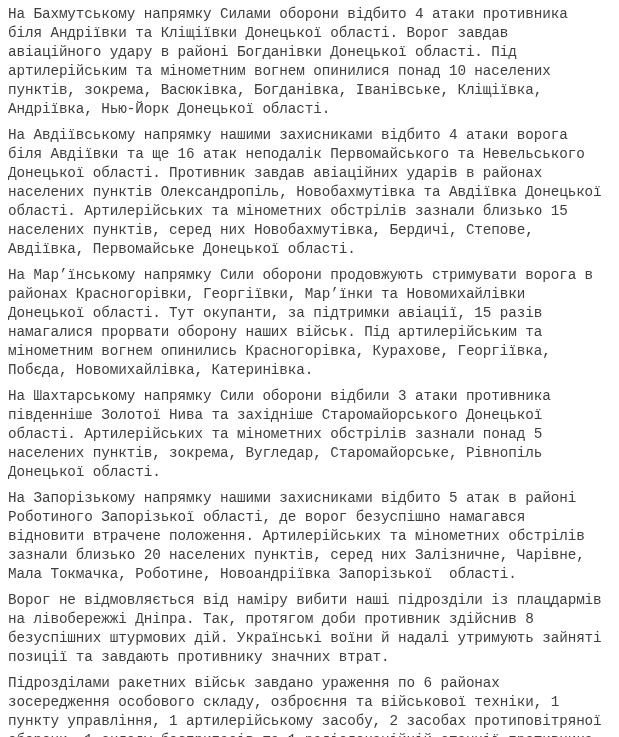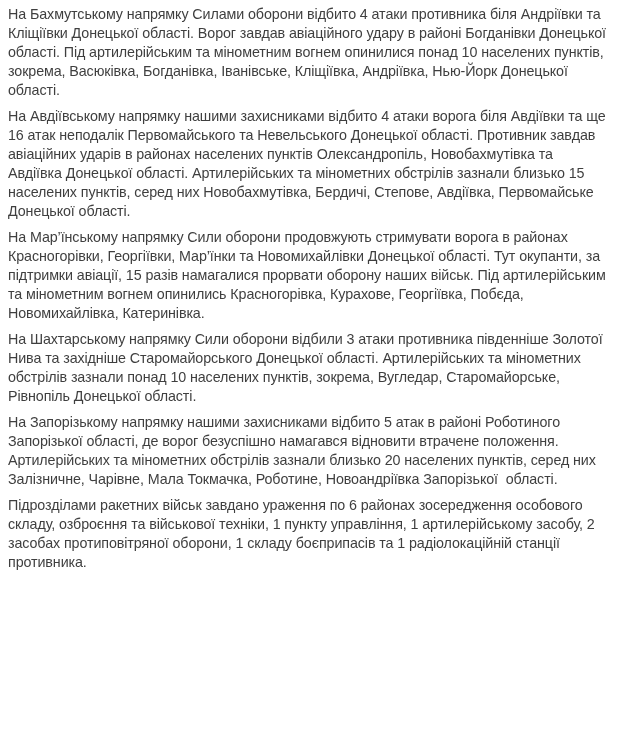--- a/index.html
+++ b/index.html
@@ -15,25 +15,27 @@
       font-family: "Liberation Sans", sans-serif;
       font-size: 14.3px;
       line-height: 19px;
       color: #3f3f3f;
       letter-spacing: -0.1px;
     }
     main.report p {
       margin: 0 0 7px 0;
       white-space: pre-wrap;
       text-align: left;
+      font-family: Liberation Mono, monospace;
     }
   </style>
 </head>
 <body>
 
 <main class="report">
   <p>На Бахмутському напрямку Силами оборони відбито 4 атаки противника біля Андріївки та Кліщіївки Донецької області. Ворог завдав авіаційного удару в районі Богданівки Донецької області. Під артилерійським та мінометним вогнем опинилися понад 10 населених пунктів, зокрема, Васюківка, Богданівка, Іванівське, Кліщіївка, Андріївка, Нью-Йорк Донецької області.</p>
   <p>На Авдіївському напрямку нашими захисниками відбито 4 атаки ворога біля Авдіївки та ще 16 атак неподалік Первомайського та Невельського Донецької області. Противник завдав авіаційних ударів в районах населених пунктів Олександропіль, Новобахмутівка та Авдіївка Донецької області. Артилерійських та мінометних обстрілів зазнали близько 15 населених пунктів, серед них Новобахмутівка, Бердичі, Степове, Авдіївка, Первомайське Донецької області.</p>
   <p>На Мар’їнському напрямку Сили оборони продовжують стримувати ворога в районах Красногорівки, Георгіївки, Мар’їнки та Новомихайлівки Донецької області. Тут окупанти, за підтримки авіації, 15 разів намагалися прорвати оборону наших військ. Під артилерійським та мінометним вогнем опинились Красногорівка, Курахове, Георгіївка, Побєда, Новомихайлівка, Катеринівка.</p>
-  <p>На Шахтарському напрямку Сили оборони відбили 3 атаки противника південніше Золотої Нива та західніше Старомайорського Донецької області. Артилерійських та мінометних обстрілів зазнали понад 10 населених пунктів, зокрема, Вугледар, Старомайорське, Рівнопіль Донецької області.</p>
+  <p>На Шахтарському напрямку Сили оборони відбили 3 атаки противника південніше Золотої Нива та західніше Старомайорського Донецької області. Артилерійських та мінометних обстрілів зазнали понад 5 населених пунктів, зокрема, Вугледар, Старомайорське, Рівнопіль Донецької області.</p>
   <p>На Запорізькому напрямку нашими захисниками відбито 5 атак в районі Роботиного Запорізької області, де ворог безуспішно намагався відновити втрачене положення. Артилерійських та мінометних обстрілів зазнали близько 20 населених пунктів, серед них Залізничне, Чарівне, Мала Токмачка, Роботине, Новоандріївка Запорізької  області.</p>
+  <p>Ворог не відмовляється від наміру вибити наші підрозділи із плацдармів на лівобережжі Дніпра. Так, протягом доби противник здійснив 8 безуспішних штурмових дій. Українські воїни й надалі утримують зайняті позиції та завдають противнику значних втрат.</p>
   <p>Підрозділами ракетних військ завдано ураження по 6 районах зосередження особового складу, озброєння та військової техніки, 1 пункту управління, 1 артилерійському засобу, 2 засобах протиповітряної оборони, 1 складу боєприпасів та 1 радіолокаційній станції противника.</p>
 </main>
 
 </body></html>

